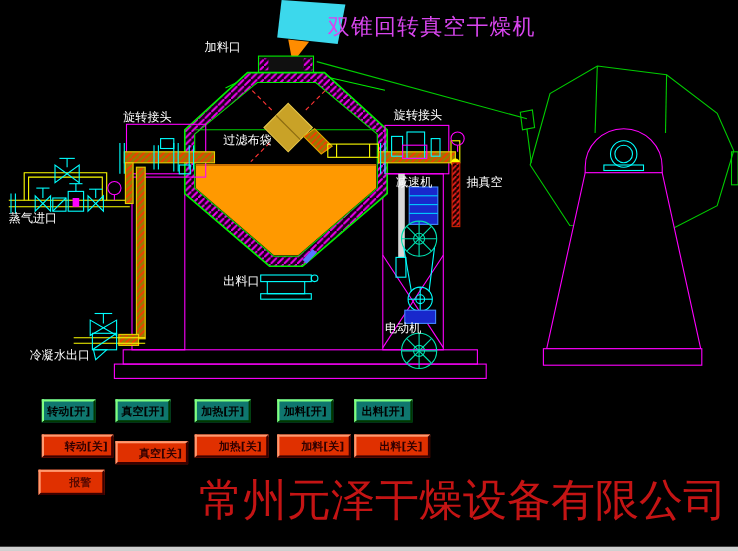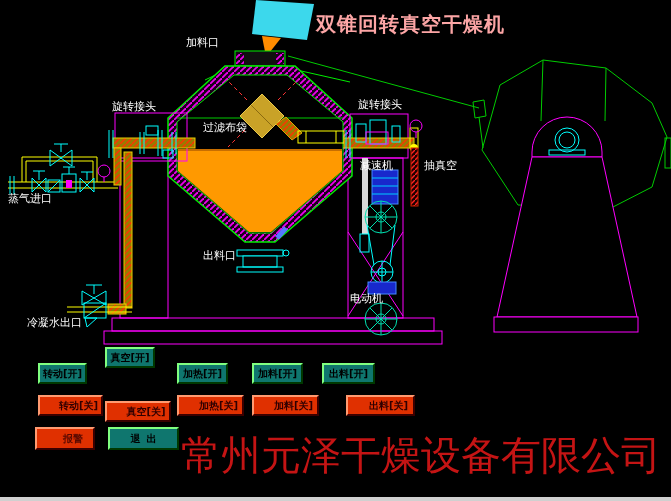--- a/index.html
+++ b/index.html
@@ -1,20 +1,20 @@
 <!DOCTYPE html>
 <html><head>
 <meta charset="utf-8">
 <style>
   html,body{margin:0;padding:0;background:#222;}
   .stage{position:relative;width:671px;height:501px;background:#000;overflow:hidden;
          font-family:"DejaVu Sans",sans-serif;}
   .stage svg{position:absolute;left:0;top:0;}
   svg text{font-family:"DejaVu Sans",sans-serif;font-size:11px;fill:#ffffff;}
-  .title{position:absolute;left:316px;top:11px;color:#fca5a5;font-weight:bold;
+  .title{position:absolute;left:298px;top:11px;color:#d946ef;font-weight:normal;
          font-size:20px;letter-spacing:1px;white-space:nowrap;}
   .btn{position:absolute;height:17px;display:flex;align-items:center;justify-content:center;
        font-size:10px;font-weight:bold;color:#000;cursor:pointer;white-space:nowrap;}
   .btn.green{background:#0f766e;border-top:2px solid #80ff80;border-left:2px solid #80ff80;
        border-bottom:2px solid #003800;border-right:2px solid #003800;}
   .btn.red{background:#e03000;border-top:2px solid #ff9a70;border-left:2px solid #ff9a70;
        border-bottom:2px solid #3a0000;border-right:2px solid #3a0000;color:#300000;padding-left:16px;}
   .btn.alarm{color:#5a0a00;}
   .watermark{position:absolute;left:181px;top:434px;color:#c41414;font-size:40px;
        font-family:"DejaVu Serif",serif;white-space:nowrap;line-height:1.05;}
@@ -241,31 +241,30 @@
   <text x="203" y="259">出料口</text>
   <text x="27" y="326">冷凝水出口</text>
   <text x="360" y="169">减速机</text>
   <text x="424" y="169">抽真空</text>
   <text x="350" y="302">电动机</text>
 </svg>
 
 <div class="title">双锥回转真空干燥机</div>
 
 <div class="btn green" style="left:38px;top:363px;width:45px;">转动[开]</div>
-<div class="btn green" style="left:105px;top:347px;width:46px;">真空[开]</div>
+<div class="btn green" style="left:105px;top:363px;width:46px;">真空[开]</div>
 <div class="btn green" style="left:177px;top:363px;width:47px;">加热[开]</div>
 <div class="btn green" style="left:252px;top:363px;width:47px;">加料[开]</div>
 <div class="btn green" style="left:322px;top:363px;width:49px;">出料[开]</div>
 
 <div class="btn red" style="left:38px;top:395px;width:45px;">转动[关]</div>
 <div class="btn red" style="left:105px;top:401px;width:46px;">真空[关]</div>
 <div class="btn red" style="left:177px;top:395px;width:47px;text-align:right;">加热[关]</div>
 <div class="btn red" style="left:252px;top:395px;width:47px;">加料[关]</div>
-<div class="btn red" style="left:322px;top:395px;width:49px;margin-left:24px;">出料[关]</div>
+<div class="btn red" style="left:322px;top:395px;width:49px;">出料[关]</div>
 
 <div class="btn red alarm" style="left:35px;top:427px;width:40px;height:19px;">报警</div>
-<div class="btn green" style="left:108px;top:427px;width:61px;height:19px;letter-spacing:6px;padding-left:6px;box-sizing:content-box;">退出</div>
 
 <div class="watermark">常州元泽干燥设备有限公司</div>
 
 <div class="bottom-strip"></div>
 
 </div>
 
 </body></html>

